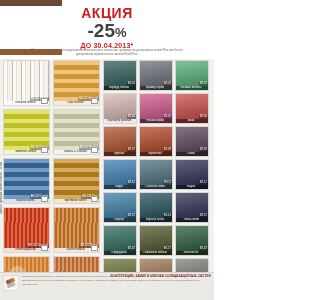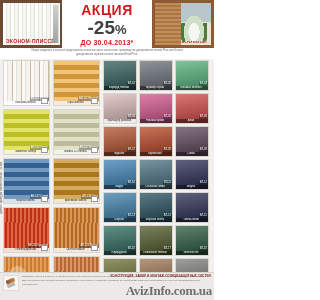--- a/index.html
+++ b/index.html
@@ -1,20 +1,20 @@
 <!DOCTYPE html>
 <html lang="ru"><head>
 <meta charset="utf-8">
 <style>
   html,body{margin:0;padding:0;background:#fff;}
   body{width:214px;height:300px;overflow:hidden;font-family:"Liberation Sans",sans-serif;}
   .page{position:relative;width:214px;height:300px;background:#f3f1ee;overflow:hidden;}
 
   
-  .header{position:relative;height:48px;background:#ffffff;display:flex;}
+  .header{position:relative;height:48px;background:#ffffff;display:flex;flex-direction:column;}
   .hdr-img{position:relative;width:62px;height:48px;overflow:hidden;background:#efece6;}
   .hdr-img.left{
     background:
       repeating-linear-gradient(90deg,#fdfdfb 0 3px,#e9e6de 3px 4px,#f7f5ef 4px 7px,#dfe3e0 7px 8px),
       linear-gradient(180deg,#fbfaf6,#e8e5dd);
     border:3px solid #6d4a33;border-right:2px solid #6d4a33;box-sizing:border-box;
   }
   .hdr-img.left::after{content:"";position:absolute;right:2px;top:2px;bottom:2px;width:5px;
     background:linear-gradient(180deg,#cfd2cd,#9fa49e);}
   .hdr-img.right{
@@ -325,16 +325,15 @@
         </div>
       </div>
   </div>
 
   <div class="vlabel">Цвета и фактуры тканей плиссе · 25 мм</div>
 
   <div class="footer">
     <div class="foot-icon"></div>
     <div class="foot-txt">Внимание! Цвета и фактуры в каталоге могут незначительно отличаться от оригинальных тканей вследствие особенностей полиграфии и настроек монитора. Для окончательного выбора образца обратитесь к менеджеру. Компания оставляет за собой право изменять ассортимент и цены без предварительного уведомления.</div>
     <div class="foot-right">КОНСТРУКЦИЯ, ЗАМЕР И МОНТАЖ СОЛНЦЕЗАЩИТНЫХ СИСТЕМ</div>
-    <div class="watermark">AvizInfo.com.ua</div>
   </div>
 
 </div>
 
 </body></html>

